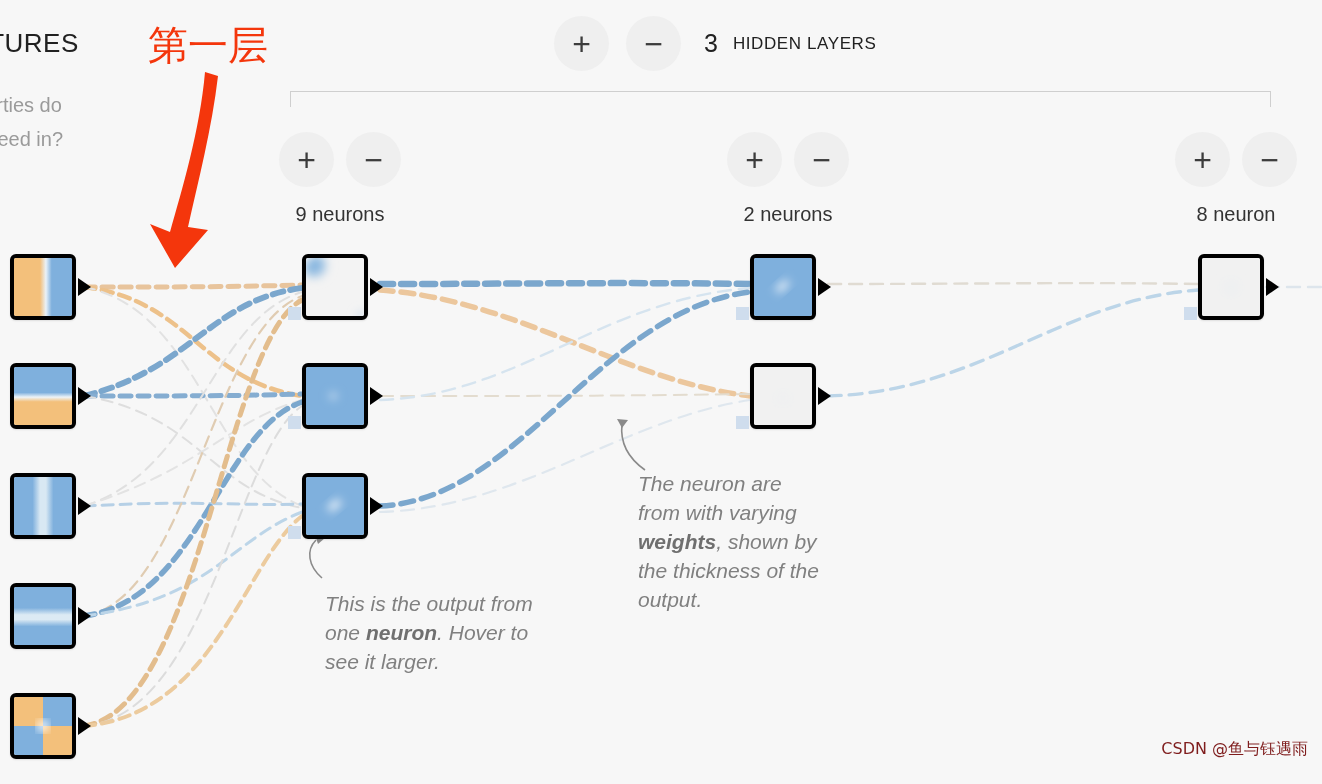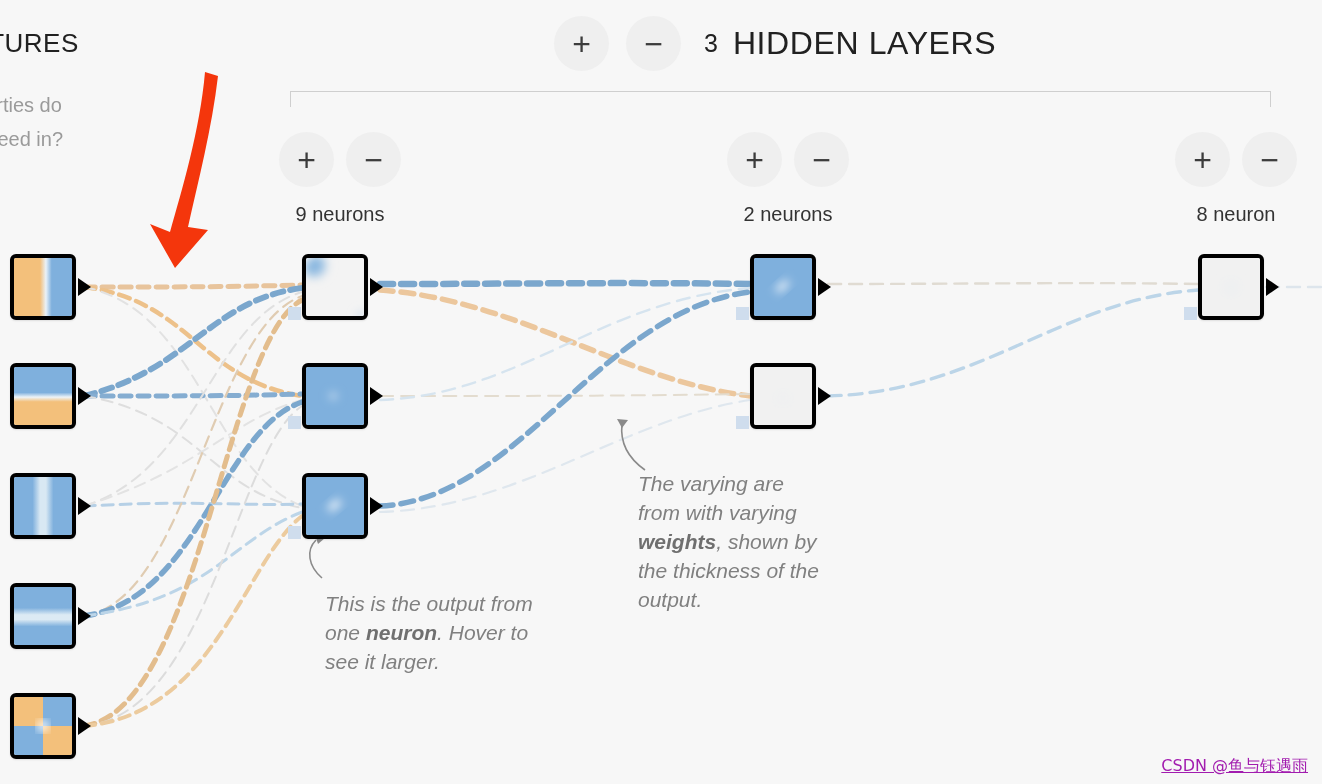--- a/index.html
+++ b/index.html
@@ -60,21 +60,21 @@
     cursor: pointer;
     padding: 0;
     margin-right: 17px;
   }
   .rbtn .glyph { font-size: 32px; line-height: 1; font-weight: 300;
                  font-family: "Liberation Sans", sans-serif; }
   .hl-count {
     font-size: 25px; color: #212121; margin-left: 6px; margin-right: 15px;
   }
   .hl-label {
-    font-size: 32px; color: #212121; letter-spacing: 0.6px;
+    font-size: 17px; color: #212121; letter-spacing: 0.6px;
   }
 
   
   .bracket {
     position: absolute;
     left: 290px; top: 91px;
     width: 981px; height: 16px;
     border-top: 1.5px solid #cfcfcf;
     border-left: 1.5px solid #cfcfcf;
     border-right: 1.5px solid #cfcfcf;
@@ -124,26 +124,25 @@
     line-height: 29px;
     font-style: italic;
     color: #808080;
     width: 210px;
   }
   .callout b { font-style: italic; font-weight: bold; color: #6f6f6f; }
 
   
   .watermark {
     position: absolute;
-    right: 14px; bottom: 7px;
+    right: 14px; bottom: 24px;
     font-size: 16px;
-    color: #a21caf;
+    color: #7f1d1d;
     font-family: "DejaVu Sans", sans-serif;
     white-space: nowrap;
-    text-decoration: underline;
   }
 
   svg.links { position: absolute; left: 0; top: 0; width: 1322px; height: 784px; }
 </style>
 </head>
 <body>
 
 <div id="stage">
 
   <svg class="links" viewBox="0 0 1322 784" xmlns="http://www.w3.org/2000/svg">
@@ -256,20 +255,21 @@
 
     <g>
       <path d="M205,72 C200,130 182,190 170,232 L150,224 L175,268 L208,230 L188,227 C198,182 212,128 218,76 Z" fill="#f4360c"></path>
     </g>
   </svg>
 
   <div class="features-title">FEATURES</div>
   <div class="features-sub"><span>Which properties do</span>
 <span>you want to feed in?</span></div>
 
+  <div class="cn-annot">第一层</div>
 
   <div class="hl-controls">
     <button class="rbtn">
       <span class="glyph">+</span>
     </button>
     <button class="rbtn">
       <span class="glyph">−</span>
     </button>
     <span class="hl-count">3</span>
     <span class="hl-label">HIDDEN LAYERS</span>
@@ -412,21 +412,21 @@
   <div class="bias-sq" style="left:1184px; top:307px;"></div>
 
   <div class="callout" style="left:325px; top:589px;">
     <span>This is the output</span>
     <span>from one</span>
     <b>neuron</b><span>. Hover</span>
     <span>to see it larger.</span>
   </div>
 
   <div class="callout" style="left:638px; top:469px; width:190px;">
-    <span>The varying are</span>
+    <span>The neuron are</span>
     <span>from with</span>
     <span>varying </span><b>weights</b><span>,</span>
     <span>shown by the</span>
     <span>thickness of the</span>
     <span>output.</span>
   </div>
 
   <div class="watermark">CSDN @鱼与钰遇雨</div>
 
 </div>

